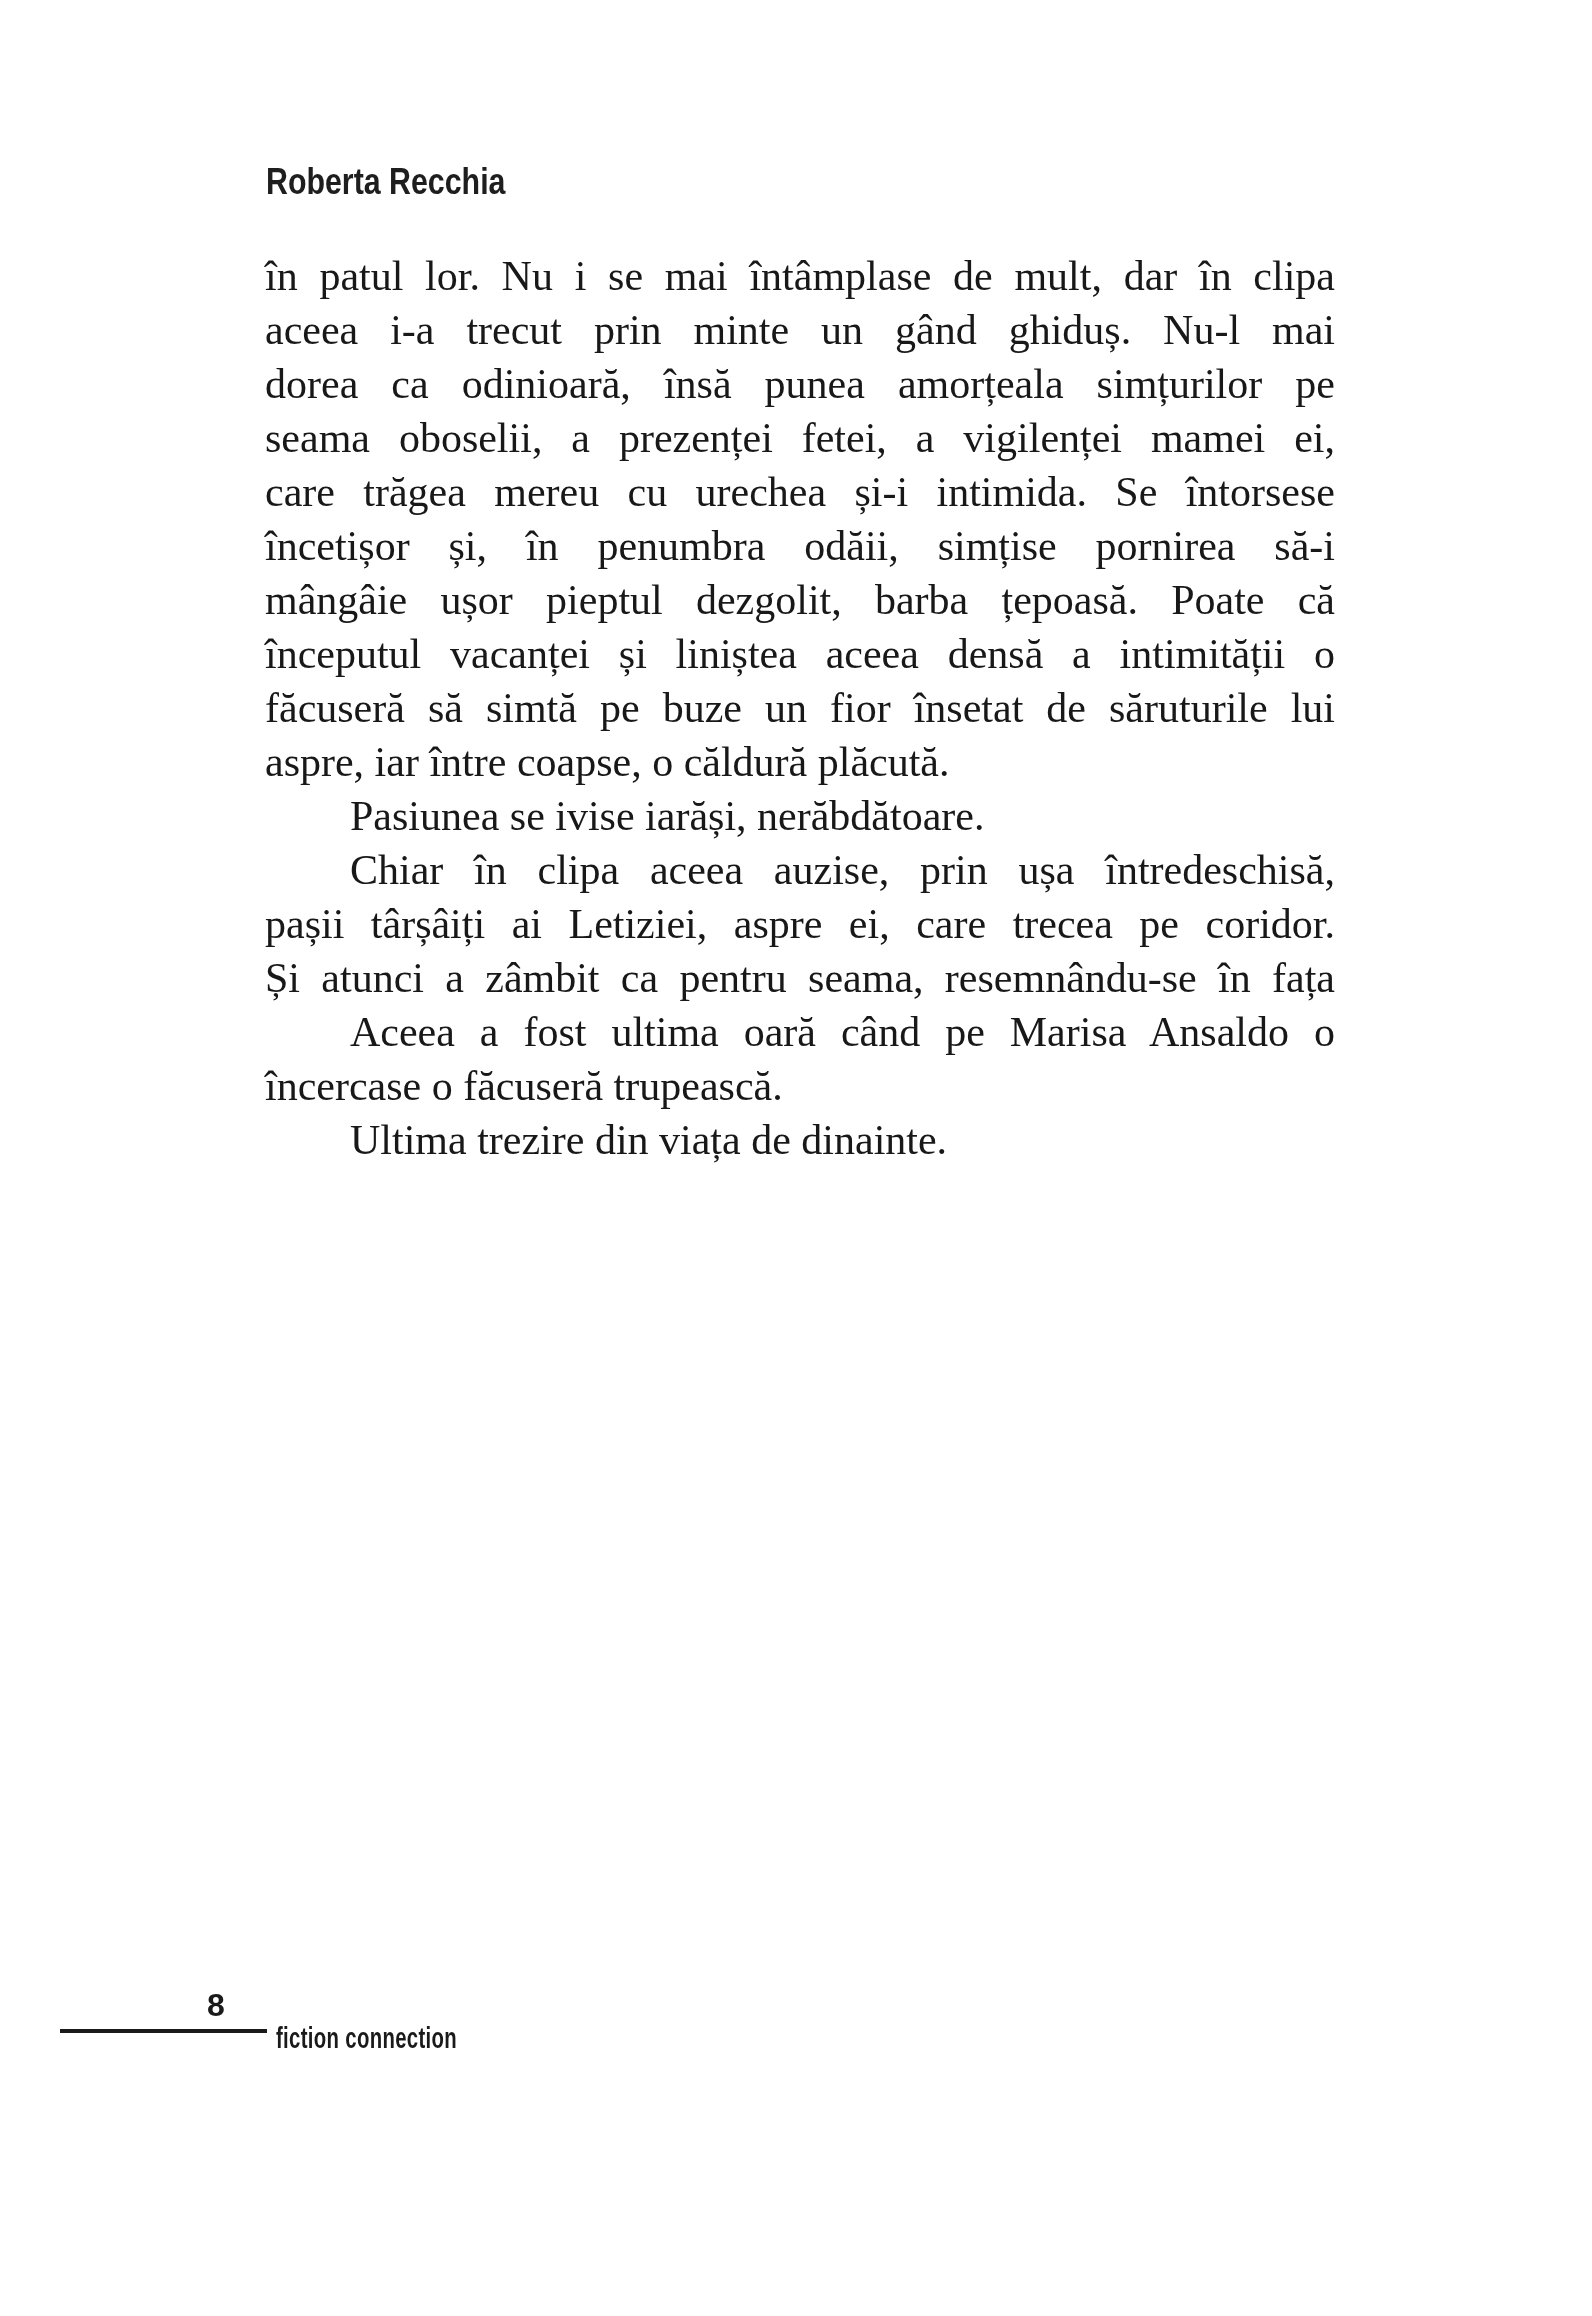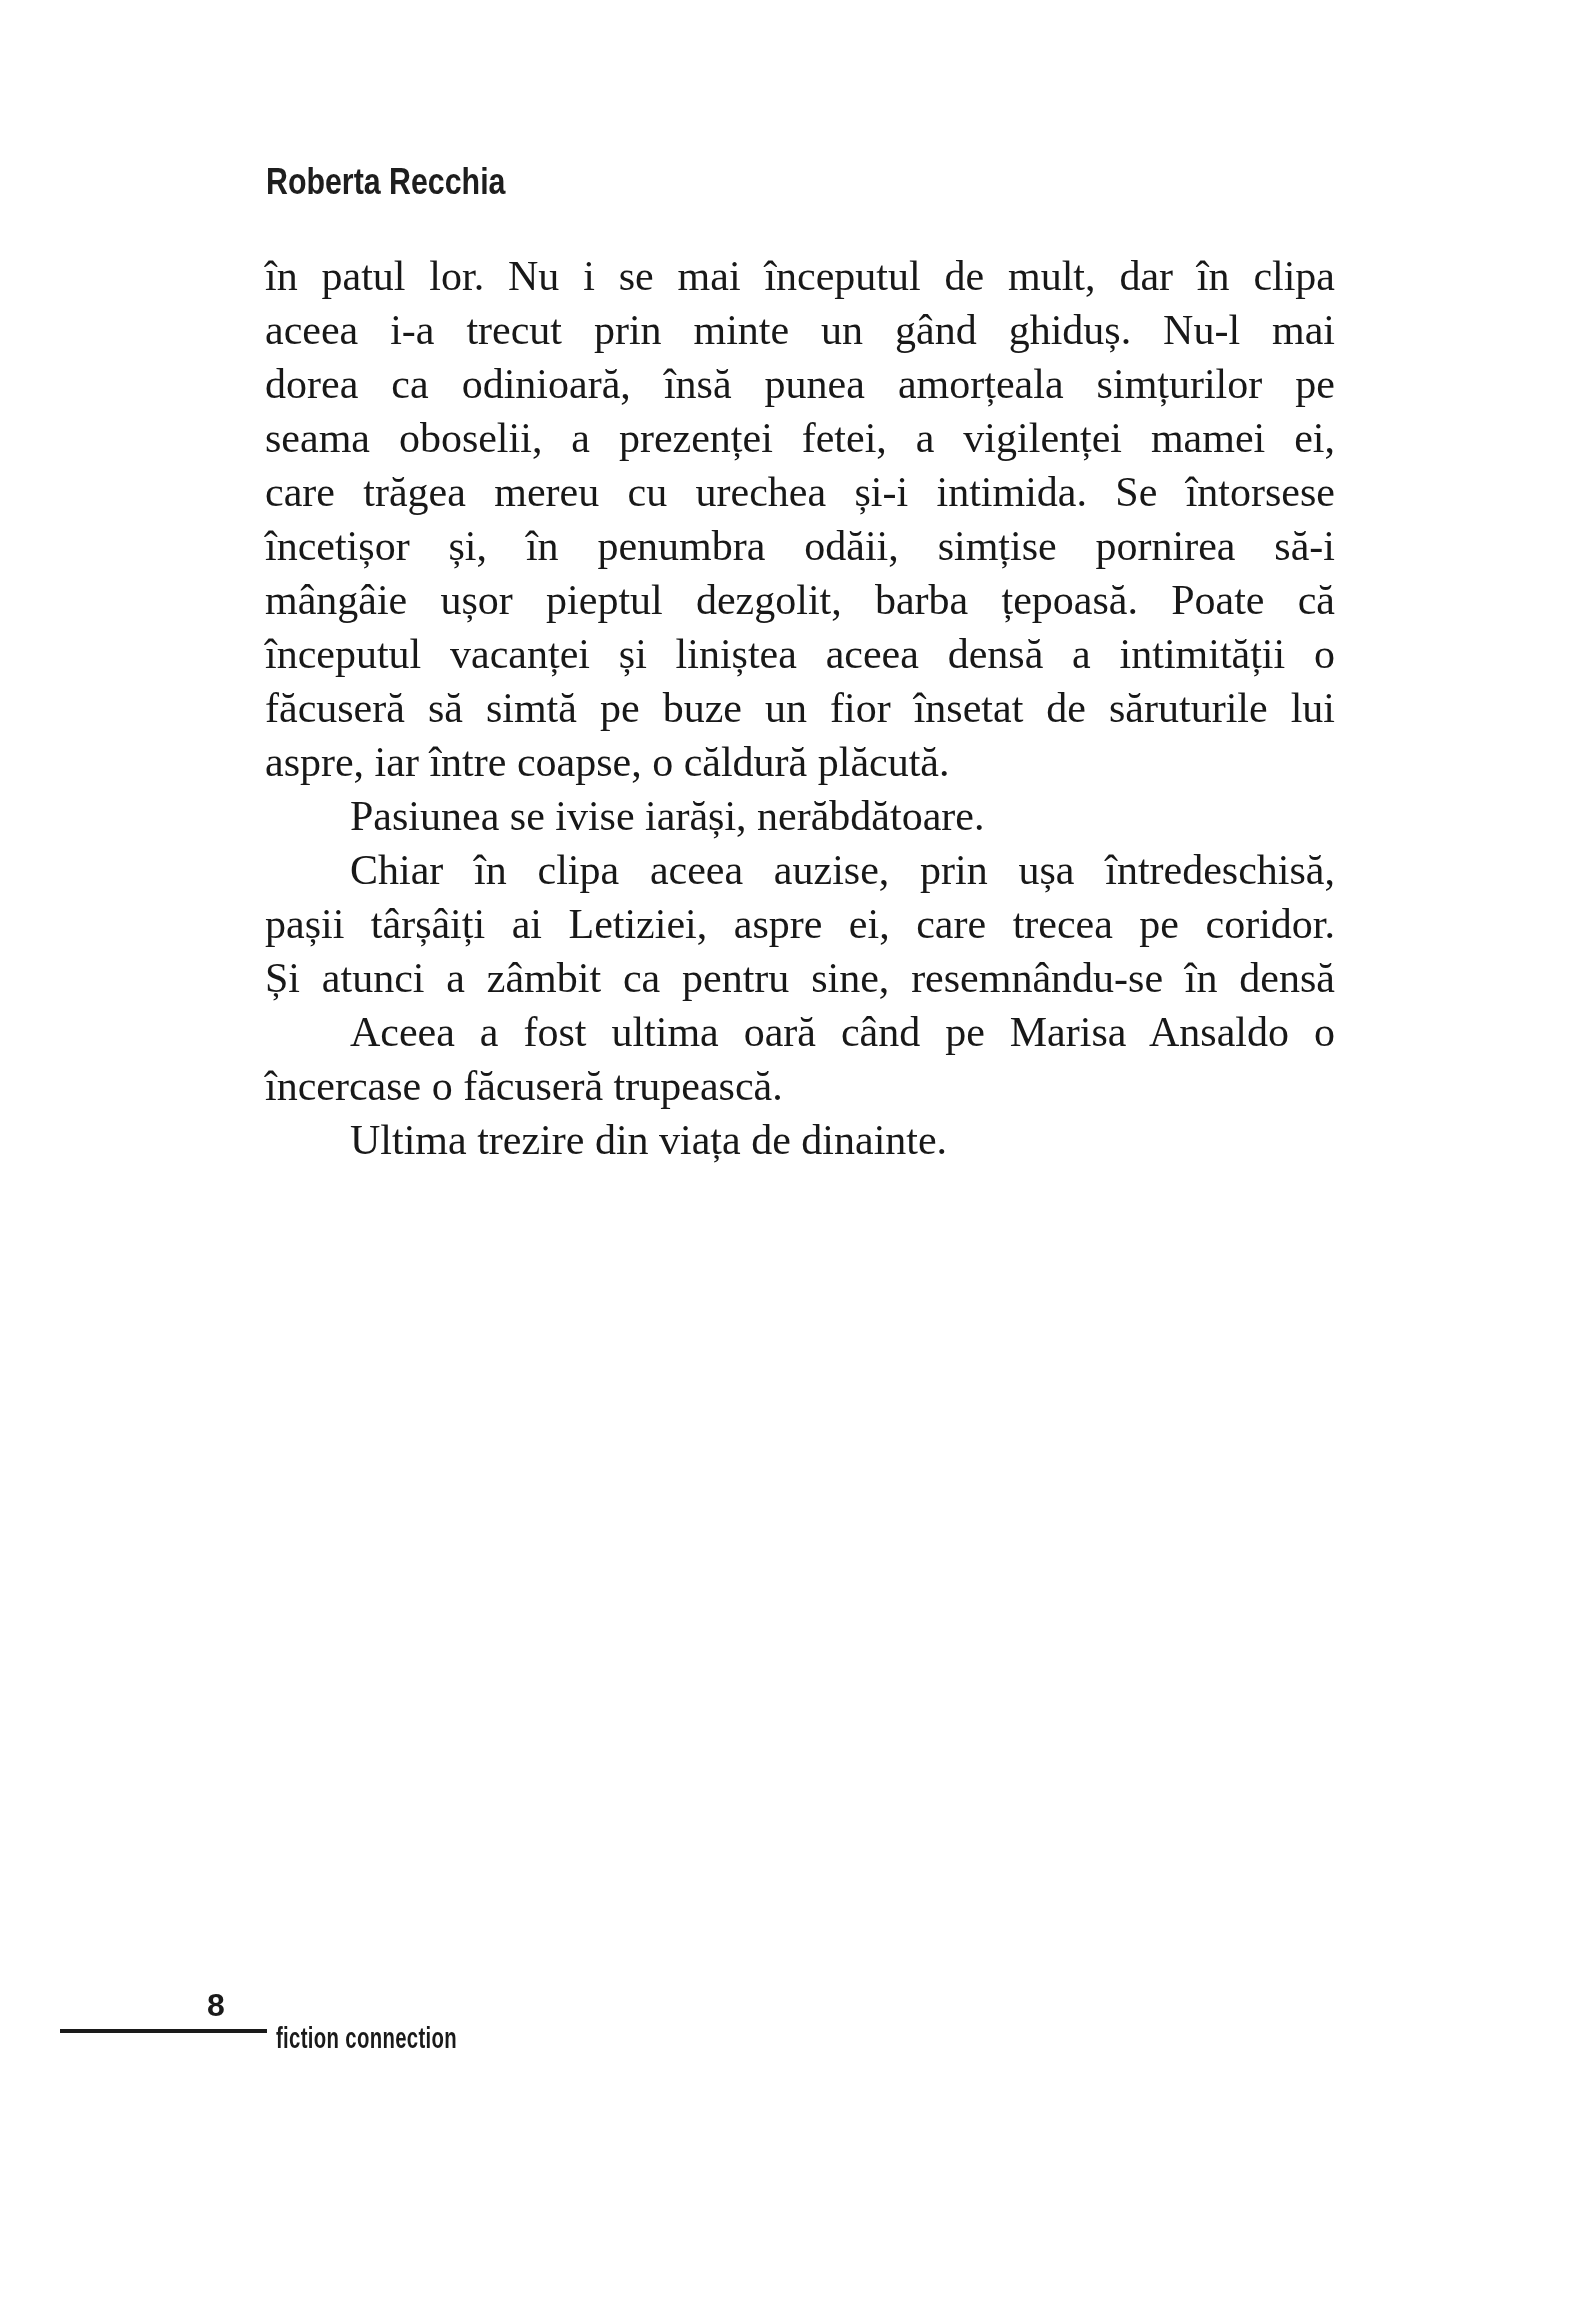--- a/index.html
+++ b/index.html
@@ -51,34 +51,34 @@
   }
 </style>
 </head>
 <body>
 
 <div class="page">
 
   <div class="author">Roberta Recchia</div>
 
   <div class="textblock">
-    <div class="line j">în patul lor. Nu i se mai începutul de mult, dar în clipa</div>
+    <div class="line j">în patul lor. Nu i se mai întâmplase de mult, dar în clipa</div>
     <div class="line j">aceea i-a trecut prin minte un gând ghiduș. Nu-l mai</div>
     <div class="line j">dorea ca odinioară, însă punea amorțeala simțurilor pe</div>
     <div class="line j">seama oboselii, a prezenței fetei, a vigilenței mamei ei,</div>
     <div class="line j">care trăgea mereu cu urechea și-i intimida. Se întorsese</div>
     <div class="line j">încetișor și, în penumbra odăii, simțise pornirea să-i</div>
     <div class="line j">mângâie ușor pieptul dezgolit, barba țepoasă. Poate că</div>
     <div class="line j">începutul vacanței și liniștea aceea densă a intimității o</div>
     <div class="line j">făcuseră să simtă pe buze un fior însetat de săruturile lui</div>
     <div class="line">aspre, iar între coapse, o căldură plăcută.</div>
     <div class="line indent">Pasiunea se ivise iarăși, nerăbdătoare.</div>
     <div class="line j indent">Chiar în clipa aceea auzise, prin ușa întredeschisă,</div>
     <div class="line j">pașii târșâiți ai Letiziei, aspre ei, care trecea pe coridor.</div>
-    <div class="line j">Și atunci a zâmbit ca pentru sine, resemnându-se în densă</div>
+    <div class="line j">Și atunci a zâmbit ca pentru seama, resemnându-se în fața</div>
     <div class="line j indent">Aceea a fost ultima oară când pe Marisa Ansaldo o</div>
     <div class="line">încercase o făcuseră trupească.</div>
     <div class="line indent">Ultima trezire din viața de dinainte.</div>
   </div>
 
   <div class="page-number">8</div>
   <div class="footer-rule"></div>
   <div class="imprint">fiction connection</div>
 
 </div>

